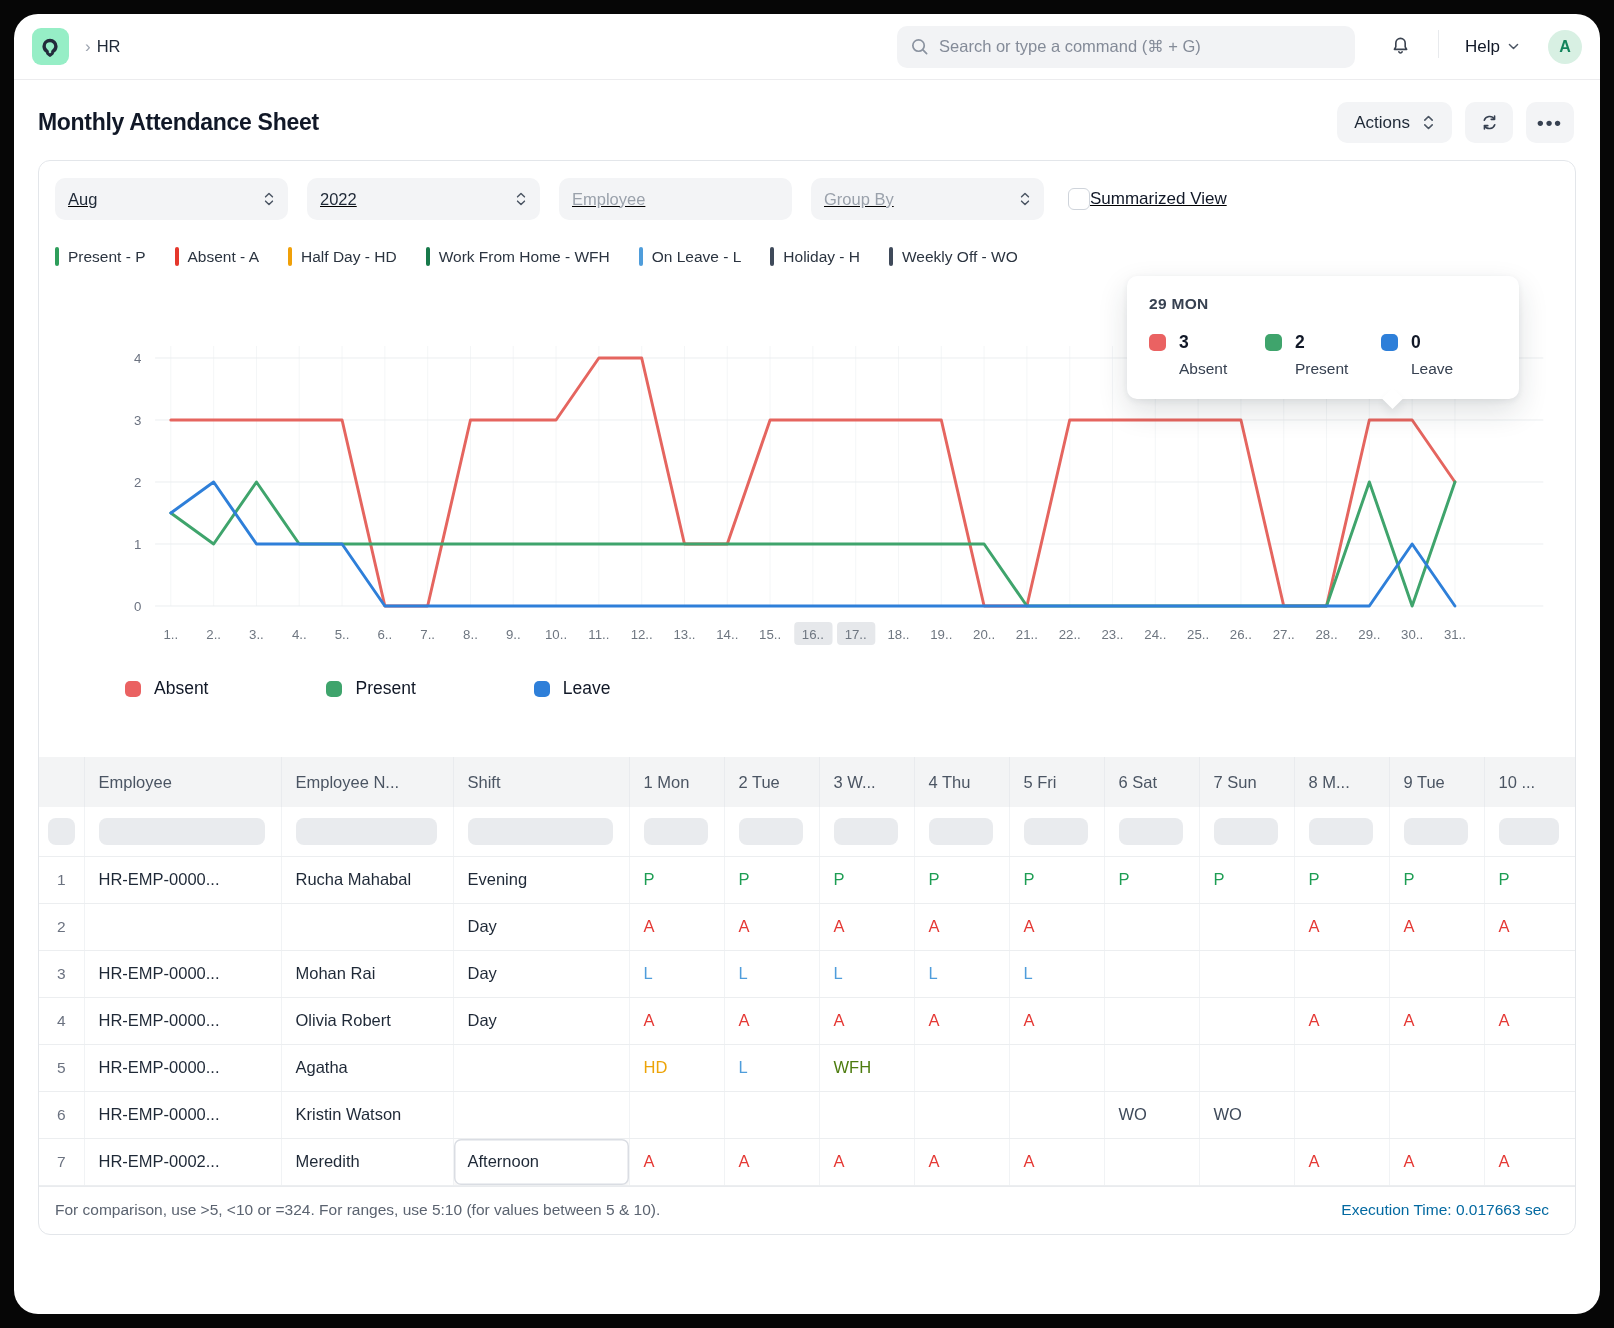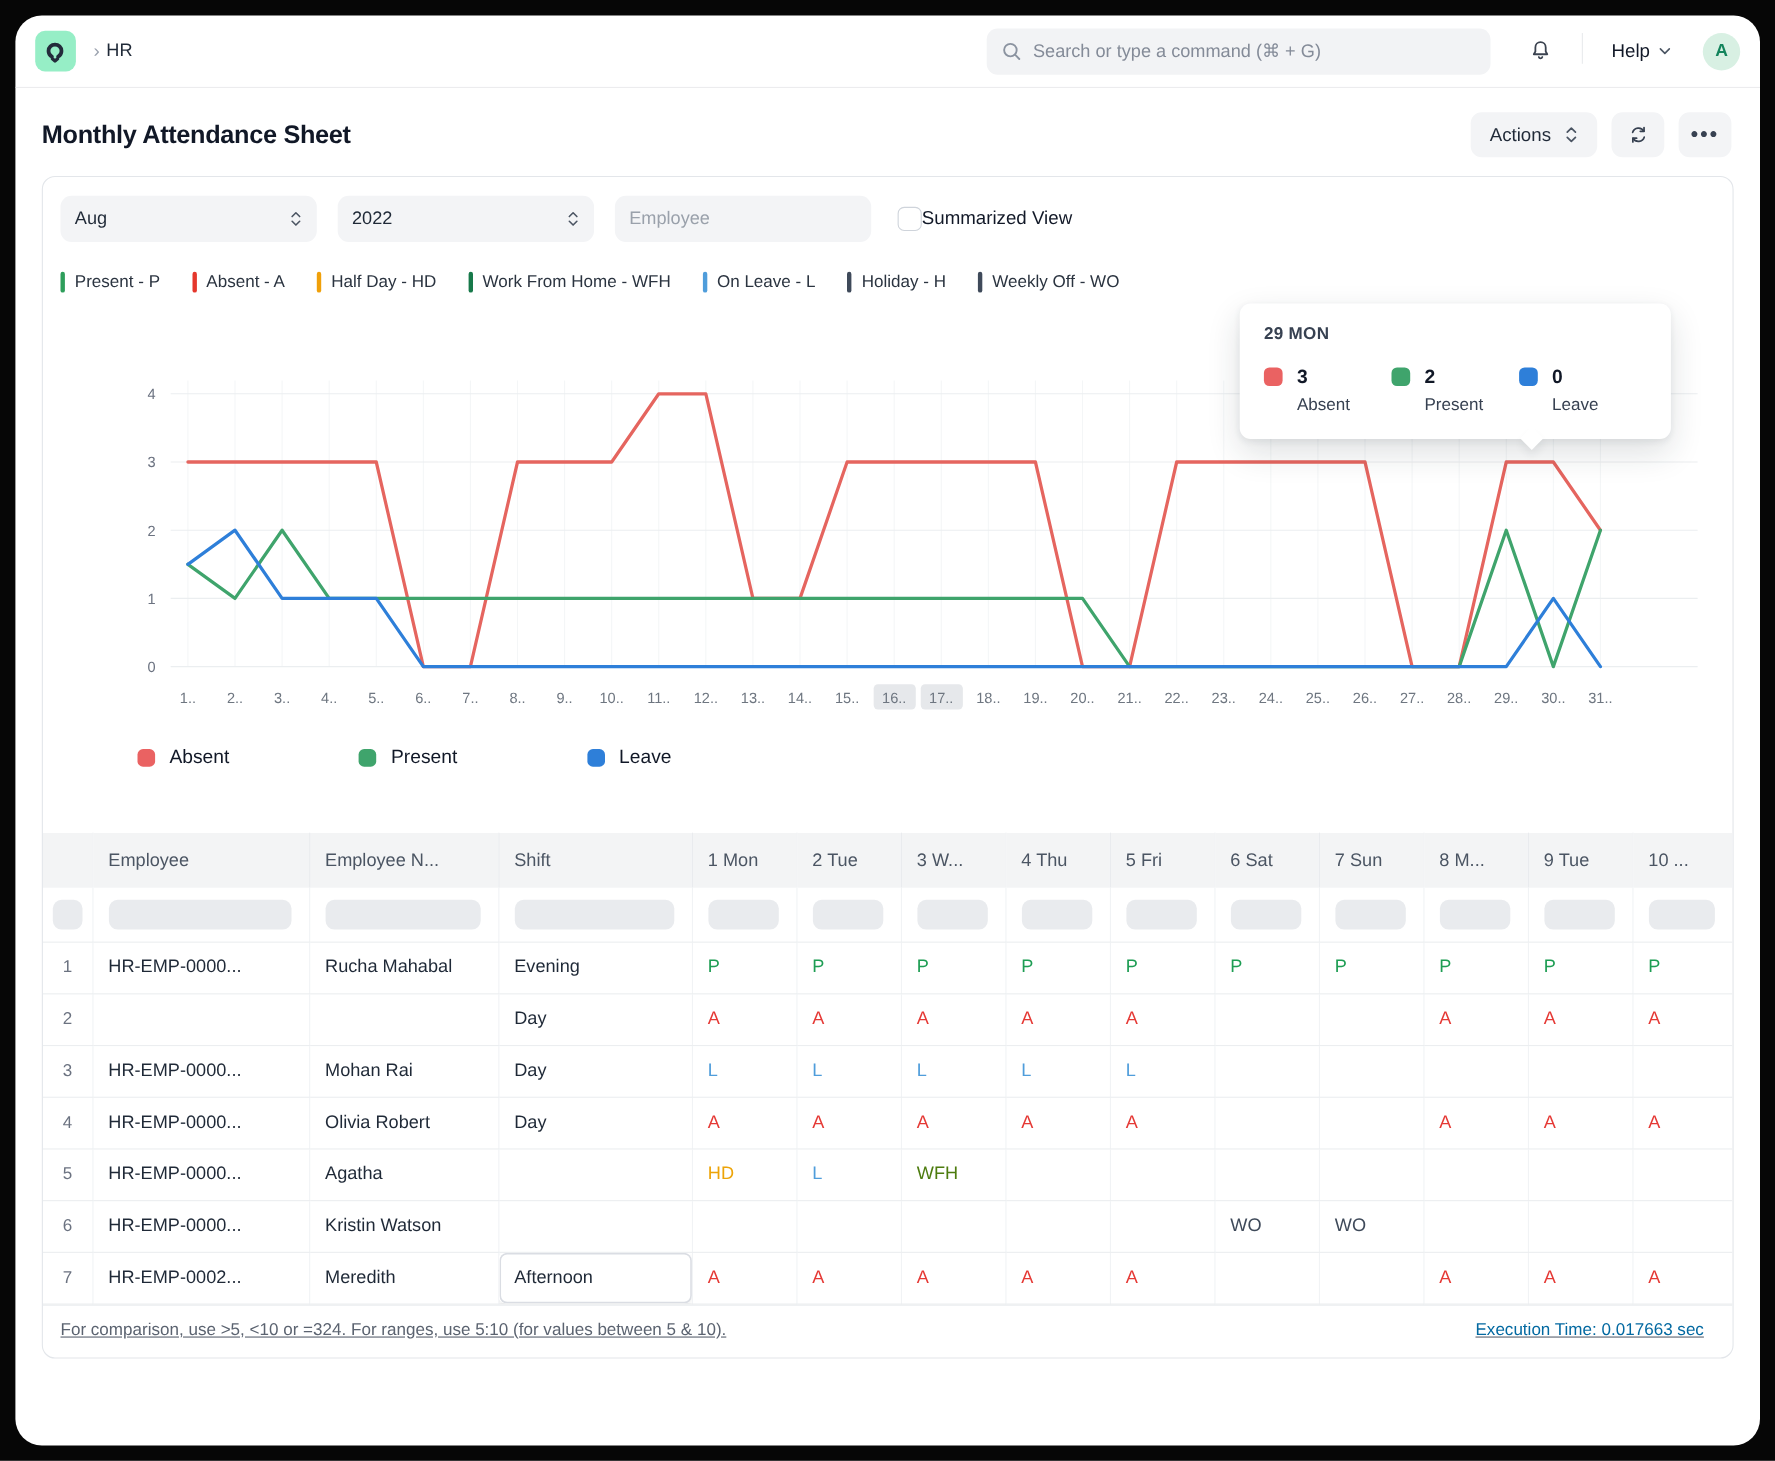--- a/index.html
+++ b/index.html
@@ -26,21 +26,21 @@
   .main{padding:0 10px;}
   .title-row{display:flex;align-items:center;justify-content:space-between;margin:22px 16px 0 14px;}
   h1{font-size:23px;font-weight:700;color:#111827;margin:0;letter-spacing:-0.3px;}
   .title-actions{display:flex;gap:13px;}
   .btn{background:#f3f4f6;border:none;border-radius:10px;height:41px;font-size:17px;color:#1f2937;display:flex;align-items:center;gap:12px;padding:0 17px;cursor:pointer;}
   .icon-btn{width:48px;justify-content:center;padding:0;}
   .dots{font-size:19px;letter-spacing:2px;color:#374151;font-weight:700;line-height:1;}
 
   
   .card{margin:17px 14px 0;border:1px solid #e3e6ea;border-radius:12px;overflow:hidden;}
-  .filters{display:flex;align-items:center;gap:19px;padding:17px 16px 0;}
+  .filters{display:flex;align-items:center;gap:19px;padding:17px 16px 0;text-decoration:underline;}
   .control{width:233px;height:42px;border-radius:10px;background:#f3f4f6;display:flex;align-items:center;padding:0 13px;font-size:16.5px;box-sizing:border-box;cursor:pointer;}
   .control .val{color:#1f2937;font-weight:500;}
   .control .ph{color:#9aa1ab;font-weight:400;}
   .control .caret{margin-left:auto;flex:none;}
   .checkbox-group{display:flex;align-items:center;gap:0;margin-left:5px;cursor:pointer;}
   .checkbox{width:22px;height:22px;border:1.6px solid #cfd4db;border-radius:6px;background:#fff;box-sizing:border-box;}
   .checkbox-label{font-size:17px;color:#111827;}
 
   
   .status-legend{display:flex;gap:29px;padding:27px 16px 0;}
@@ -74,21 +74,21 @@
   tbody td{height:47px;border-bottom:1px solid #eceef0;border-right:1px solid #f1f3f5;font-size:16.5px;
     color:#1f2937;padding:0 0 0 14px;white-space:nowrap;overflow:hidden;box-sizing:border-box;}
   tbody td:last-child{border-right:none;}
   tr.filter-row td{height:49px;}
   .pill{height:27px;background:#e9ebee;border-radius:8px;margin-right:16px;}
   .pill.small{width:27px;margin:0 auto;}
   td.rownum{color:#6b7280;font-size:15.5px;text-align:center;padding-left:0;}
   td.selected{box-shadow:inset 0 0 0 1.5px #dadde3,0 2px 4px rgba(0,0,0,0.06);border-radius:7px;background:#fff;position:relative;}
 
   .table-footer{display:flex;justify-content:space-between;align-items:center;height:47px;
-    padding:0 26px 0 16px;font-size:15.5px;color:#5b6370;border-top:1px solid #e9ebee;text-decoration:underline;}
+    padding:0 26px 0 16px;font-size:15.5px;color:#5b6370;border-top:1px solid #e9ebee;}
   .exec-time{color:#0369a1;}
 </style>
 </head>
 <body>
 
 <div class="window">
 
   <div class="nav">
     <div class="logo">
       <svg width="24" height="24" viewBox="0 0 24 24">
@@ -163,20 +163,26 @@
           </svg>
         </div>
         <div class="control">
           <span class="val">2022</span>
           <svg class="caret" width="12" height="16" viewBox="0 0 14 18">
             <path d="M3 6.5L7 2.5l4 4M3 11.5l4 4 4-4" fill="none" stroke="#4b5563" stroke-width="1.7" stroke-linecap="round" stroke-linejoin="round"></path>
           </svg>
         </div>
         <div class="control">
           <span class="ph">Employee</span>
+        </div>
+        <div class="control">
+          <span class="ph">Group By</span>
+          <svg class="caret" width="12" height="16" viewBox="0 0 14 18">
+            <path d="M3 6.5L7 2.5l4 4M3 11.5l4 4 4-4" fill="none" stroke="#4b5563" stroke-width="1.7" stroke-linecap="round" stroke-linejoin="round"></path>
+          </svg>
         </div>
         <div class="checkbox-group">
           <span class="checkbox"></span>
           <span class="checkbox-label">Summarized View</span>
         </div>
       </div>
 
       <div class="status-legend">
           <span class="sl-item">
             <i class="sl-bar" style="background: rgb(46, 158, 91);"></i>

